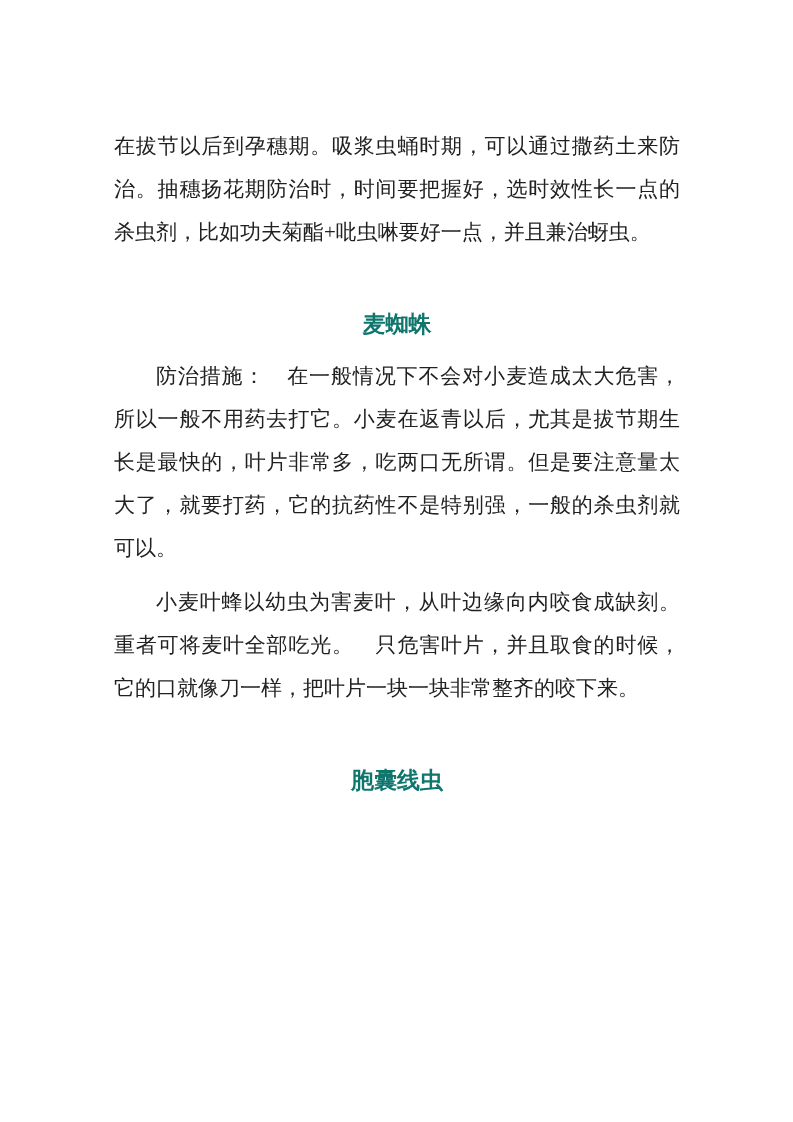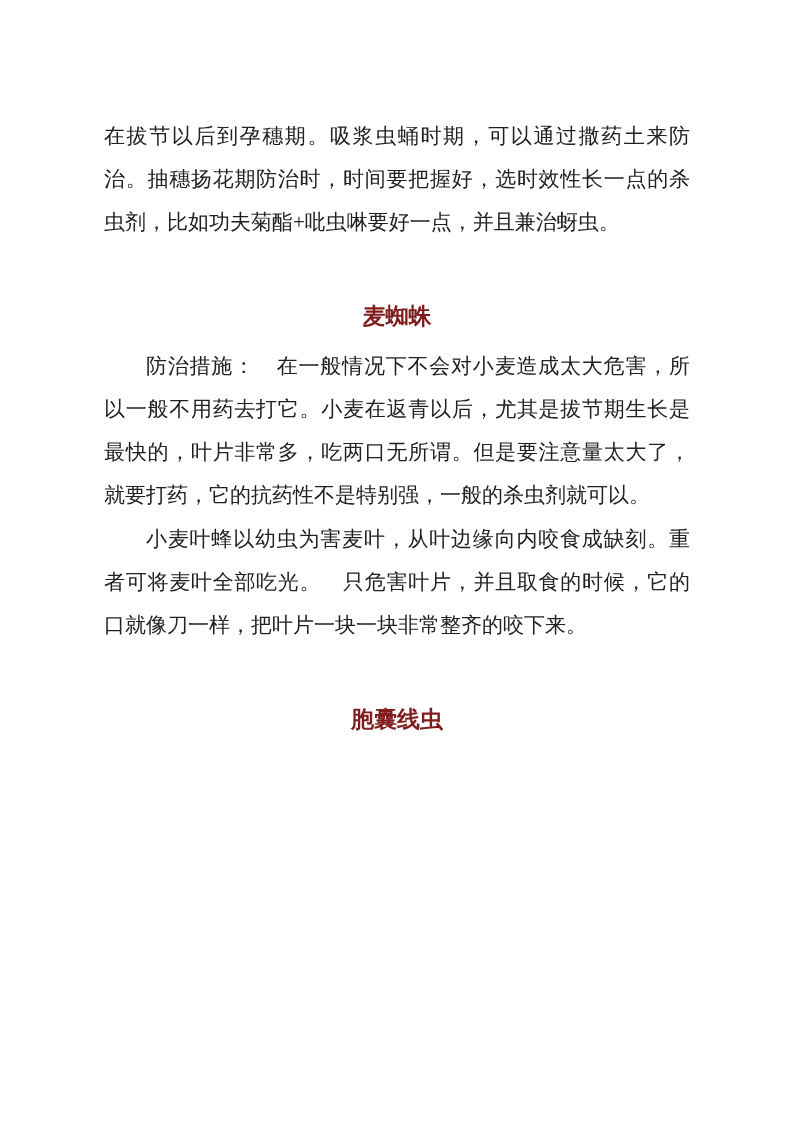--- a/index.html
+++ b/index.html
@@ -14,42 +14,42 @@
     background: #ffffff;
     overflow: hidden;
   }
   .content {
     position: absolute;
     left: 103px;
     top: 114px;
     width: 588px;
   }
   .body-para {
-    margin: 1px;
+    margin: 11px;
     font-family: "Liberation Serif", "DejaVu Serif", serif;
     font-size: 21px;
     line-height: 43px;
     color: #212121;
     text-align: justify;
     text-justify: inter-character;
     word-break: break-all;
   }
   .indent {
     text-indent: 2em;
   }
   .para-gap {
     margin-top: 7px;
   }
   .section-heading {
     margin: 51px 0 0 0;
-    font-family: Liberation Serif, serif;
+    font-family: Liberation Mono, monospace;
     font-size: 23px;
     line-height: 43px;
     font-weight: 700;
-    color: #7f1d1d;
+    color: #0f766e;
     text-align: center;
   }
 </style>
 </head>
 <body>
 
 <div class="page">
   <div class="content">
 
     <p class="body-para">在拔节以后到孕穗期。吸浆虫蛹时期，可以通过撒药土来防治。抽穗扬花期防治时，时间要把握好，选时效性长一点的杀虫剂，比如功夫菊酯+吡虫啉要好一点，并且兼治蚜虫。</p>

